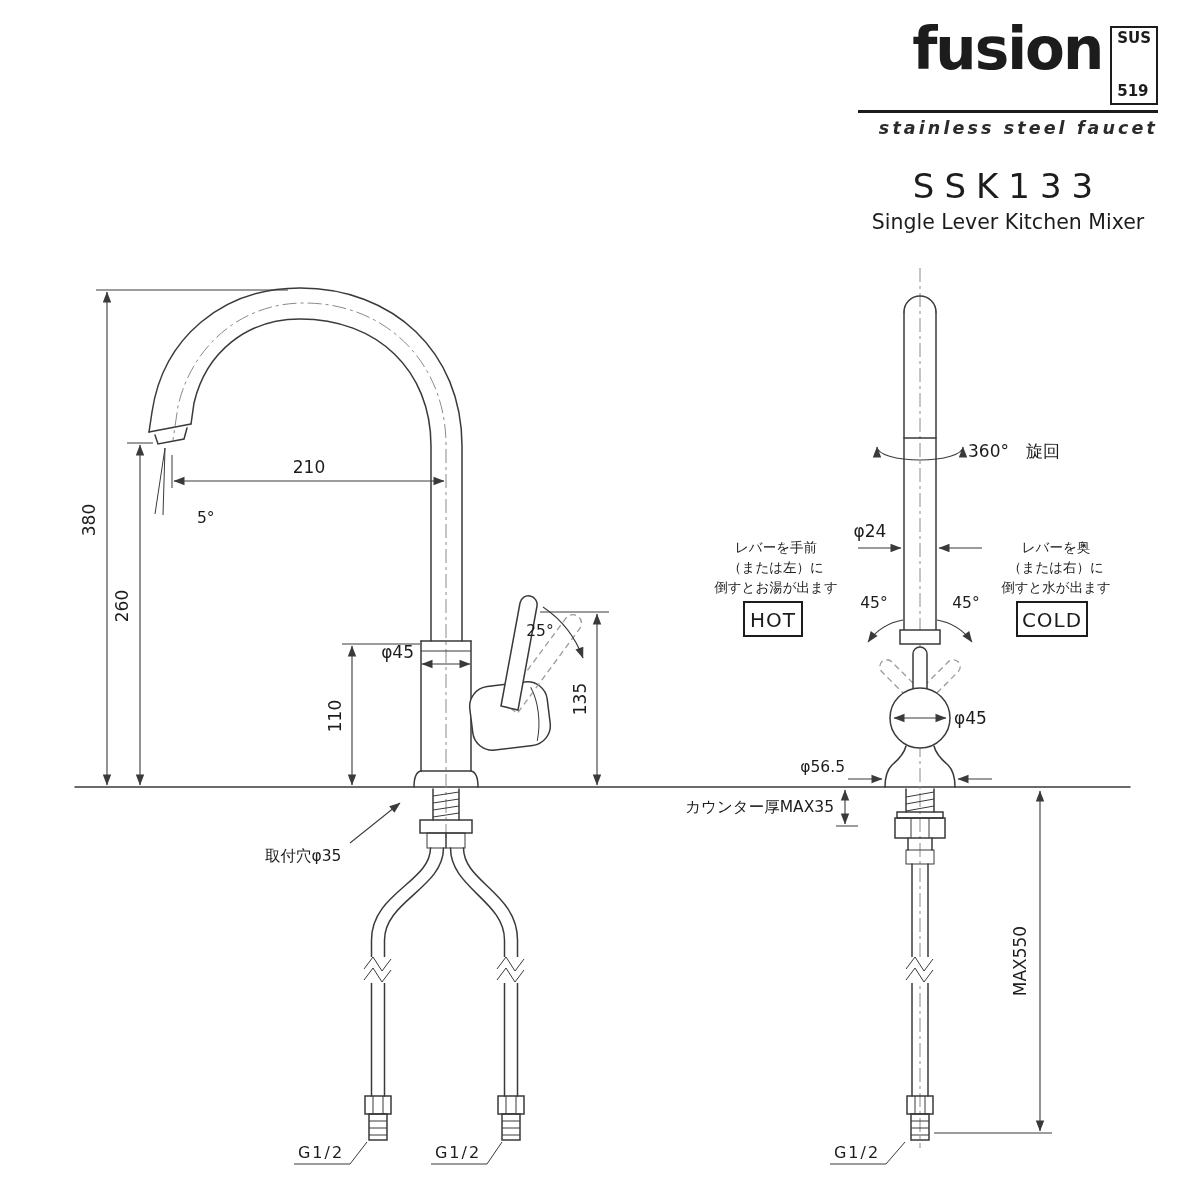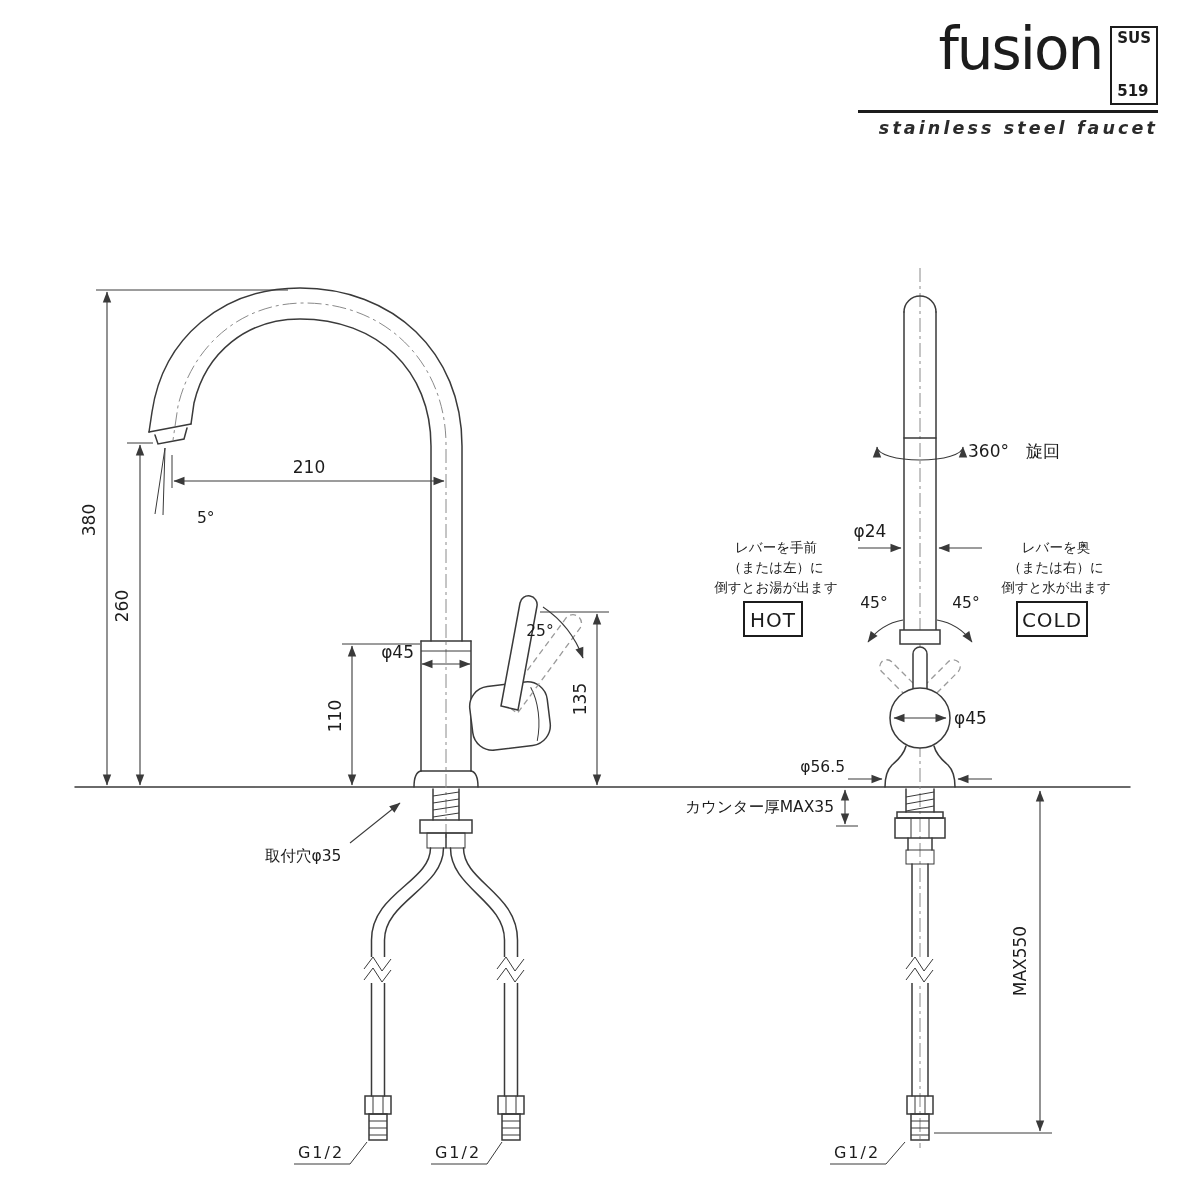--- a/index.html
+++ b/index.html
@@ -16,21 +16,21 @@
   text{fill:#1c1c1c;font-family:"DejaVu Sans","Liberation Sans",sans-serif;}
   .t-dim{font-size:17px;}
   .t-small{font-size:15.5px;}
   .t-jp{font-size:13.5px;}
   .t-box{font-size:20px;letter-spacing:1px;}
   .t-g{font-size:16px;letter-spacing:2px;}
   
   .header{position:absolute;top:26px;right:42px;width:300px;}
   .logo-row{display:flex;justify-content:flex-end;align-items:stretch;
             border-bottom:3px solid #1c1c1c;padding-bottom:5px;}
-  .logo{font-size:58px;font-weight:normal;letter-spacing:-2px;line-height:0.82;}
+  .logo{font-size:58px;font-weight:bold;letter-spacing:-2px;line-height:0.82;}
   .logo-box{border:2.5px solid #1c1c1c;display:flex;flex-direction:column;justify-content:center;
             font-size:15px;font-weight:bold;line-height:1.15;padding:2px 5px;margin-left:8px;text-align:left;gap:36px;}
   .tagline{letter-spacing:3.1px;font-size:17.5px;font-weight:bold;margin-top:5px;
            text-align:right;white-space:nowrap;color:#2b2b2b;font-style:italic;}
   .model{font-size:34px;letter-spacing:10px;text-align:center;margin-top:28px;white-space:nowrap;}
   .product{font-size:20.5px;text-align:center;margin-top:4px;white-space:nowrap;}
 </style>
 </head>
 <body>
 
@@ -38,20 +38,22 @@
 
   <div class="header">
     <div class="logo-row">
       <span class="logo">fusion</span>
       <span class="logo-box">
         <span>SUS</span>
         <span>519</span>
       </span>
     </div>
     <div class="tagline">stainless steel faucet</div>
+    <div class="model">SSK133</div>
+    <div class="product">Single Lever Kitchen Mixer</div>
   </div>
 
   <svg width="1200" height="1200" viewBox="0 0 1200 1200">
     <defs>
       <marker id="arw" markerUnits="userSpaceOnUse" markerWidth="12" markerHeight="10" refX="11" refY="5" orient="auto-start-reverse">
         <path d="M0.5,0.8 L11.5,5 L0.5,9.2 Z" fill="#3a3a3a"></path>
       </marker>
     </defs>
 
     <line class="ln" x1="75" y1="787" x2="1130" y2="787"></line>

